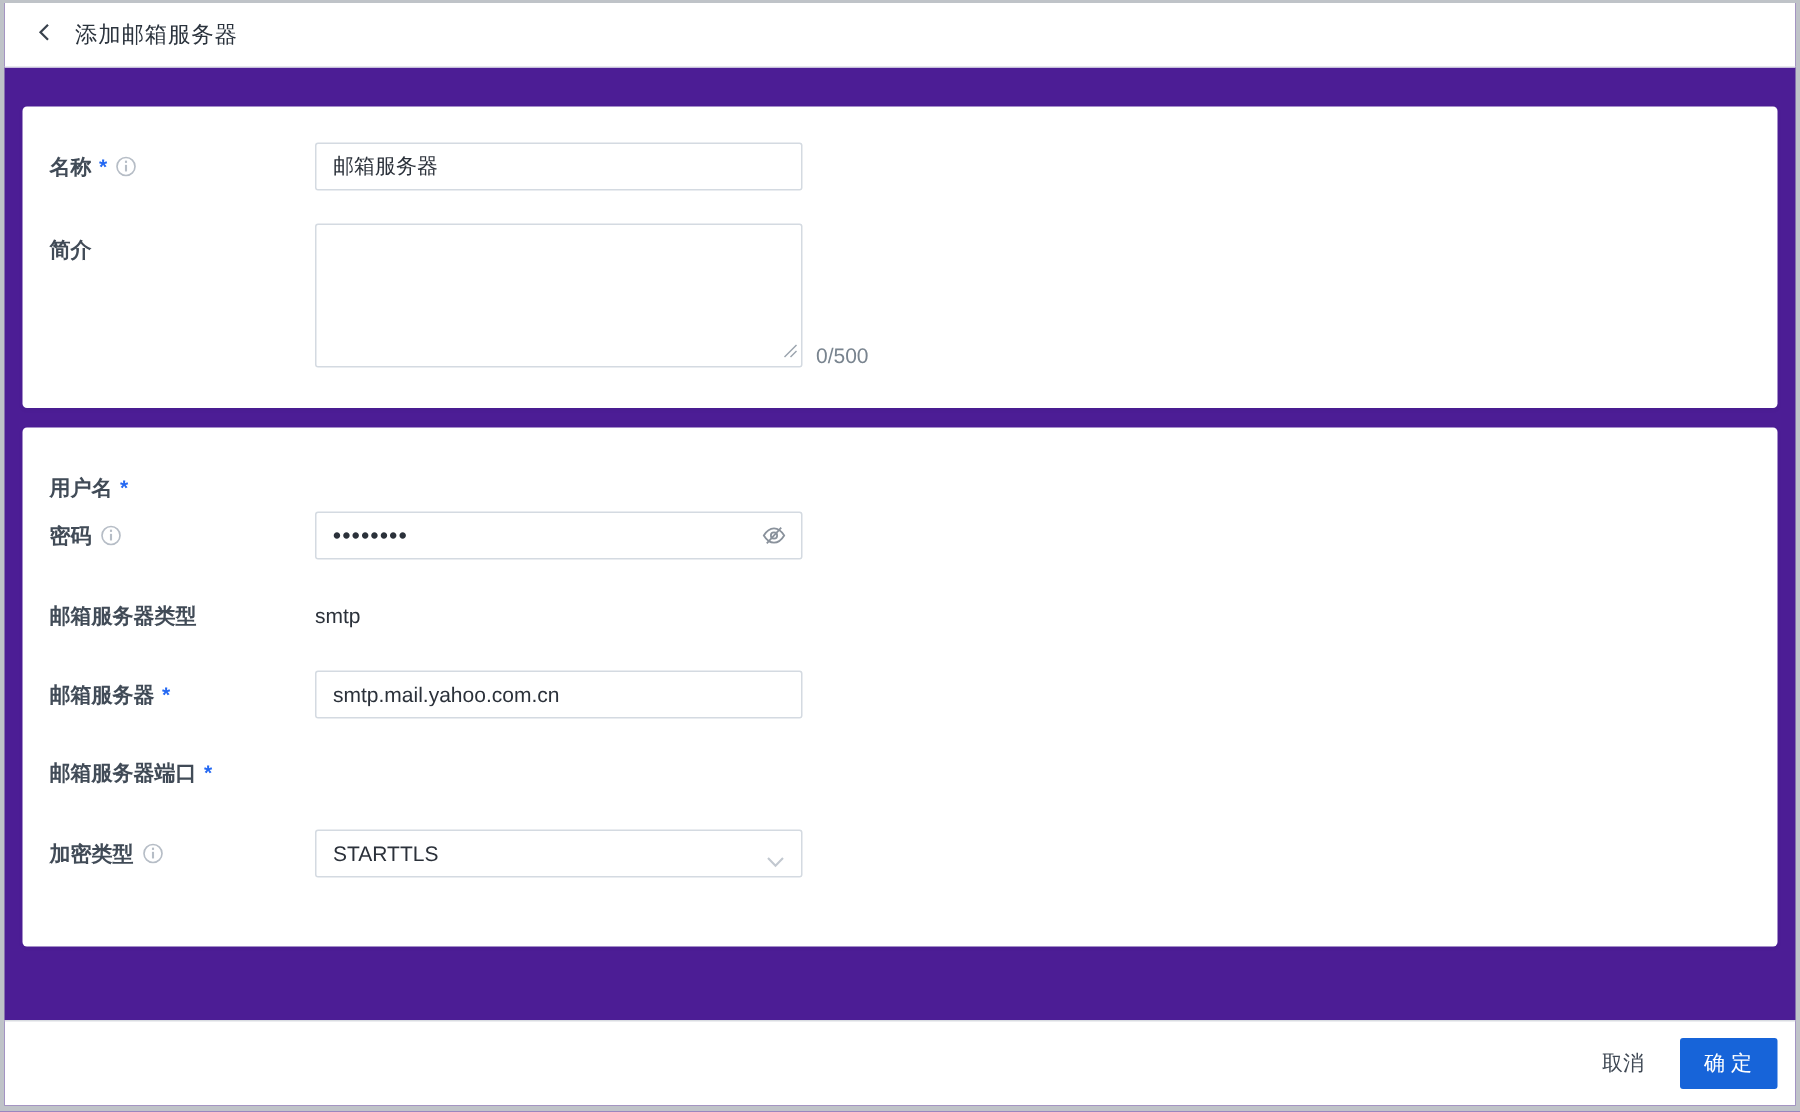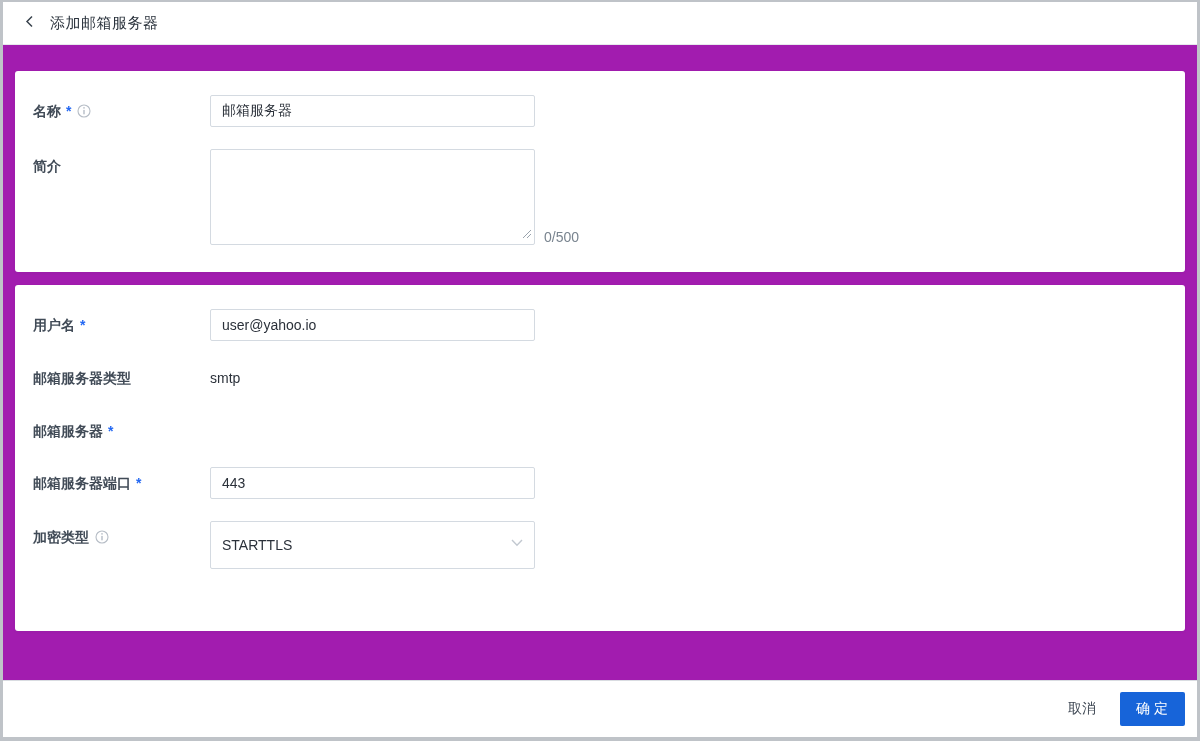--- a/index.html
+++ b/index.html
@@ -9,21 +9,21 @@
     font-size: 14px;
     color: #3a434e;
   }
   .frame {
     position: relative;
     width: 1200px;
     height: 741px;
     border: 3px solid #bfc3c8;
     border-top-width: 2px;
     border-bottom-width: 4px;
-    background: #a21caf;
+    background: #4c1d95;
     overflow: hidden;
   }
   
   .header {
     height: 43px;
     background: #ffffff;
     border-bottom: 1px solid #e7e9ed;
     display: flex;
     align-items: center;
     padding: 0 20px;
@@ -114,21 +114,21 @@
     display: inline-flex;
   }
   
   .static-row { margin-top: 27px; margin-bottom: 27px; }
   .static-row .form-label, .static-row .lbl-text { line-height: 20px; align-items: center; }
   .static-value { color: #2b313a; line-height: 20px; }
   
   .select-box {
     position: relative;
     width: 325px;
-    height: 48px;
+    height: 32px;
     border: 1px solid #d4dae1;
     border-radius: 2px;
     background: #fff;
     display: flex;
     align-items: center;
     padding: 0 30px 0 11px;
     cursor: pointer;
     color: #2b313a;
   }
   .select-arrow { position: absolute; right: 11px; top: 12px; }
@@ -218,44 +218,65 @@
 
   </div>
 
   <div class="card card-account">
 
     <div class="form-row mb21">
       <div class="form-label">
         <span class="lbl-text">用户名</span>
         <span class="required-mark">*</span>
       </div>
-      <input class="text-input" type="text" value="user@yahoo.io" style="">
-    </div>
-
+    </div>
+
+    <div class="form-row">
+      <div class="form-label">
+        <span class="lbl-text">密码</span>
+        <span class="info-icon">
+          <svg width="14" height="14" viewBox="0 0 14 14">
+              <circle cx="7" cy="7" r="6" fill="none" stroke="#b6bdc6" stroke-width="1.1"></circle>
+              <rect x="6.3" y="5.9" width="1.4" height="4.4" fill="#b6bdc6"></rect>
+              <rect x="6.3" y="3.1" width="1.4" height="1.5" fill="#b6bdc6"></rect>
+            </svg>
+        </span>
+      </div>
+      <div class="input-wrap">
+        <input class="text-input password-input" type="text" value="••••••••" style="">
+        <span class="eye-btn">
+          <svg width="18" height="18" viewBox="0 0 18 18">
+              <path d="M2.2 9c2-3.3 4.7-4.8 6.8-4.8S13.8 5.7 15.8 9c-2 3.3-4.7 4.8-6.8 4.8S4.2 12.3 2.2 9z" fill="none" stroke="#8a929c" stroke-width="1.2"></path>
+              <circle cx="9" cy="9" r="2.1" fill="none" stroke="#8a929c" stroke-width="1.2"></circle>
+              <line x1="4.2" y1="14.2" x2="13.8" y2="3.8" stroke="#8a929c" stroke-width="1.2"></line>
+            </svg>
+        </span>
+      </div>
+    </div>
 
     <div class="form-row static-row">
       <div class="form-label">
         <span class="lbl-text">邮箱服务器类型</span>
       </div>
       <span class="static-value">smtp</span>
     </div>
 
     <div class="form-row mb20">
       <div class="form-label">
         <span class="lbl-text">邮箱服务器</span>
         <span class="required-mark">*</span>
       </div>
+      <input class="text-input" type="text" value="smtp.mail.yahoo.com.cn" style="">
     </div>
 
     <div class="form-row mb22">
       <div class="form-label">
         <span class="lbl-text">邮箱服务器端口</span>
         <span class="required-mark">*</span>
       </div>
-      <input class="text-input" type="text" value="443" style="">
     </div>
 
     <div class="form-row">
       <div class="form-label">
         <span class="lbl-text">加密类型</span>
         <span class="info-icon">
           <svg width="14" height="14" viewBox="0 0 14 14">
               <circle cx="7" cy="7" r="6" fill="none" stroke="#b6bdc6" stroke-width="1.1"></circle>
               <rect x="6.3" y="5.9" width="1.4" height="4.4" fill="#b6bdc6"></rect>
               <rect x="6.3" y="3.1" width="1.4" height="1.5" fill="#b6bdc6"></rect>

